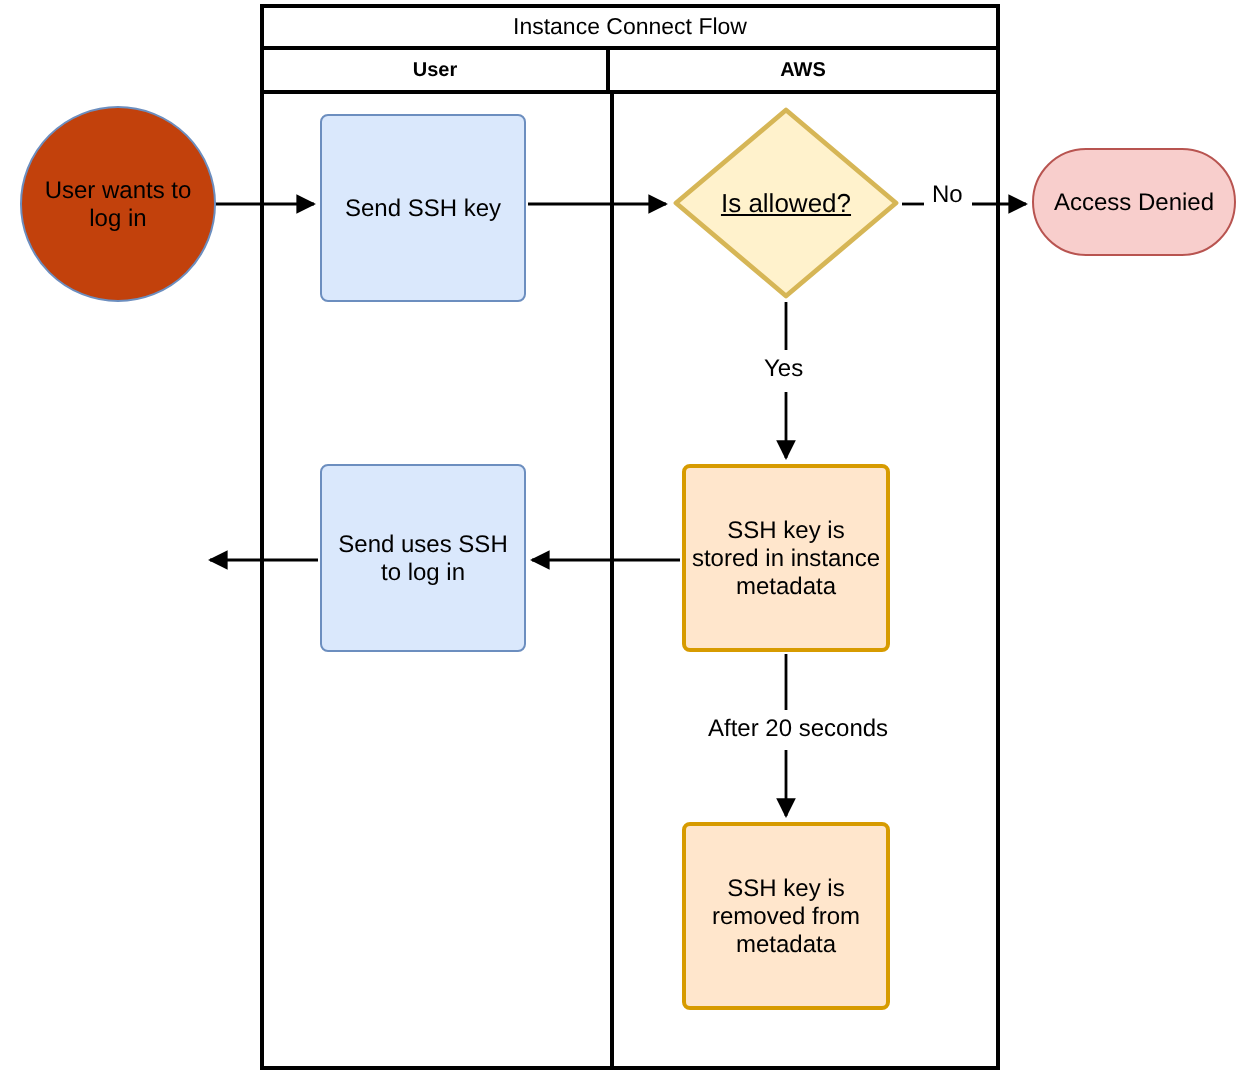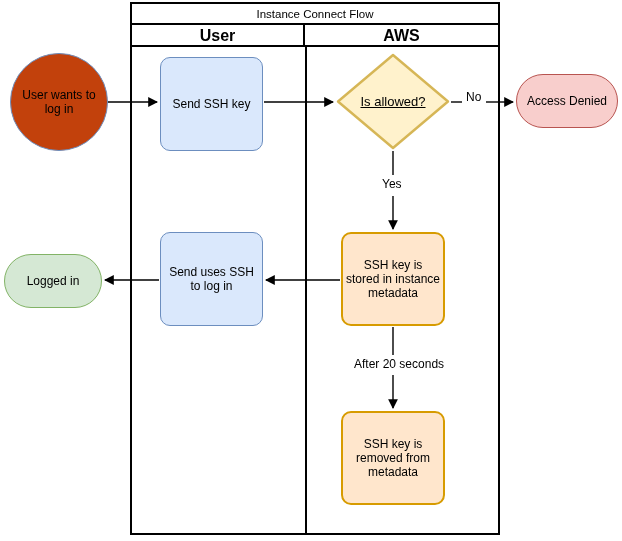--- a/index.html
+++ b/index.html
@@ -55,21 +55,21 @@
     height: 22px;
     box-sizing: border-box;
     border-bottom: 2px solid #000000;
   }
   .lane-header {
     position: absolute;
     top: 0;
     height: 100%;
     line-height: 21px;
     text-align: center;
-    font-size: 16px;
+    font-size: 10px;
     font-weight: bold;
     box-sizing: border-box;
   }
   .lane-header.user  { left: 0;     width: 173px; border-right: 2px solid #000000; }
   .lane-header.aws   { left: 173px; width: 193px; }
   .lane-divider {
     position: absolute;
     left: 173px;
     top: 43px;
     width: 0;
@@ -85,21 +85,21 @@
     align-items: center;
     justify-content: center;
     text-align: center;
     font-size: 12px;
     line-height: 14px;
     white-space: pre-line;
   }
 
   .node.circle       { border-radius: 50%; }
   .node.stadium      { border-radius: 999px; }
-  .node.roundrect    { border-radius: 10px; }
+  .node.roundrect    { border-radius: 4px; }
 
   .n-start {
     left: 10px; top: 53px; width: 98px; height: 98px;
     background: #c2410c;
     border: 1.6px solid #6c8ebf;
   }
   .n-sendkey {
     left: 160px; top: 57px; width: 103px; height: 94px;
     background: #dae8fc;
     border: 1.6px solid #6c8ebf;
@@ -241,21 +241,20 @@
 
   <div class="node stadium n-denied">Access Denied</div>
 
   <div class="node roundrect n-stored">SSH key is
 stored in instance
 metadata</div>
 
   <div class="node roundrect n-usessh">Send uses SSH
 to log in</div>
 
-  <div class="node stadium n-logged">Logged in</div>
 
   <div class="node roundrect n-removed">SSH key is
 removed from
 metadata</div>
 
   <div class="edge-label lbl-no">No</div>
   <div class="edge-label lbl-yes">Yes</div>
   <div class="edge-label lbl-60">After 20 seconds</div>
 
 </div>

